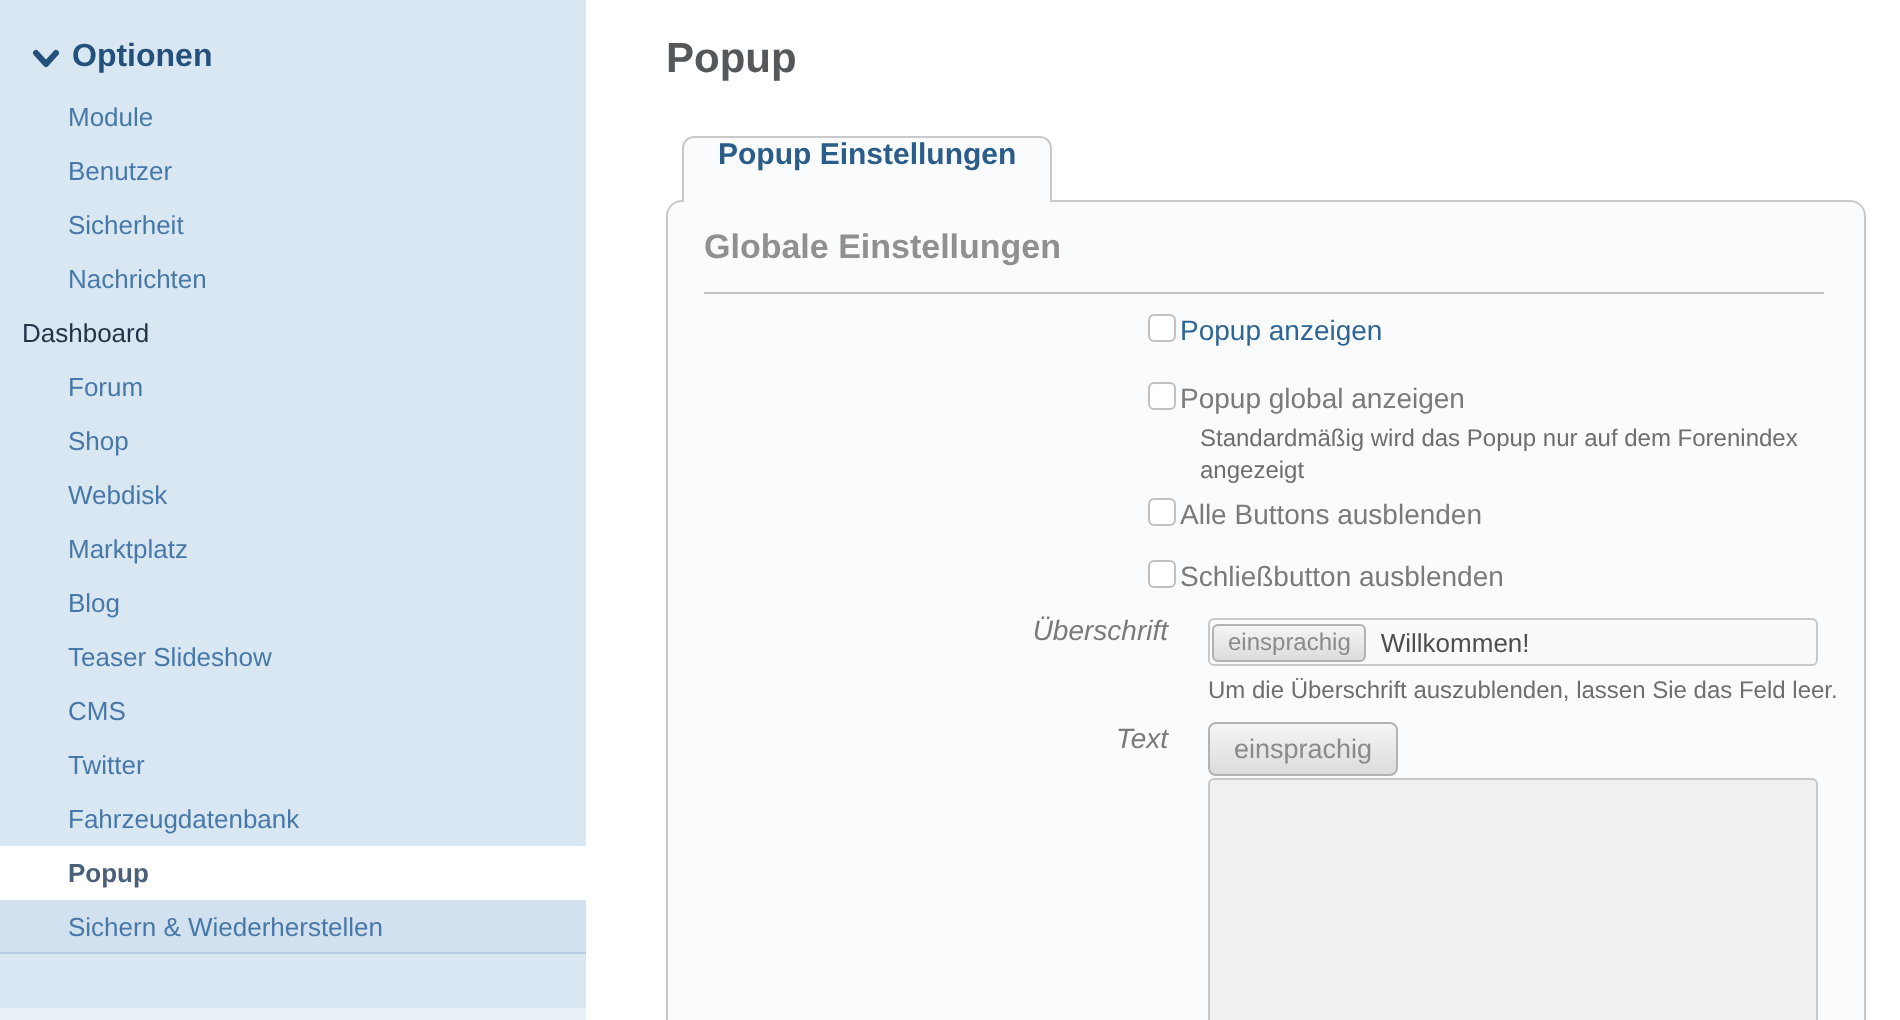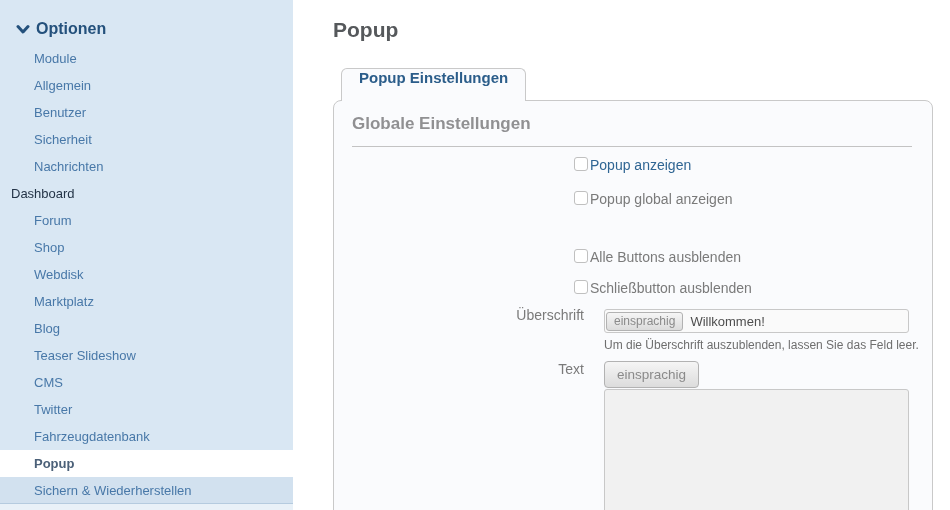--- a/index.html
+++ b/index.html
@@ -54,21 +54,21 @@
     background:var(--panel_bg); border:1px solid var(--panel_border); border-radius:8px;}
   .panel h2{position:absolute; left:18px; top:13px; font-size:17px; font-weight:bold; color:var(--section_heading);}
   .panel .rule{position:absolute; left:18px; top:45px; width:560px; height:1px; background:#c3c3c3;}
 
   .cb{position:absolute; left:240px; width:14px; height:14px; appearance:none; -webkit-appearance:none;
     background:#fff; border:1px solid #c0c0c0; border-radius:3px; cursor:pointer;}
   .cb-label{position:absolute; left:256px; font-size:14px; color:var(--text_gray); cursor:pointer; white-space:nowrap;}
   .cb-label.blue{color:var(--label_blue);}
   .cb-desc{position:absolute; left:266px; width:322px; font-size:12px; line-height:16px; color:var(--desc_gray);}
 
-  .field-label{position:absolute; left:100px; width:150px; text-align:right; font-size:14px; color:var(--text_gray);}
+  .field-label{position:absolute; left:100px; width:150px; text-align:right; font-size:14px; color:var(--text_gray);font-style:italic;}
   .lang-input{position:absolute; left:270px; top:208px; width:305px; height:24px; display:flex; align-items:center;
     background:var(--field_bg); border:1px solid var(--field_border); border-radius:3px;}
   .lang-btn{background:linear-gradient(#f5f5f5,#dcdcdc); border:1px solid var(--button_border);
     color:var(--button_text); border-radius:3px; cursor:pointer; font-family:inherit;}
   .lang-btn.small{height:19px; margin-left:1px; padding:0 7px; font-size:12px; flex:0 0 auto;}
   .lang-btn.large{position:absolute; left:270px; top:260px; padding:5px 12px; font-size:13.5px; border-radius:4px;}
   .text-input{flex:1; min-width:0; border:none; outline:none; background:transparent;
     padding:0 7px; font-size:13px; color:var(--field_text); font-family:inherit;}
   .field-desc{position:absolute; left:270px; font-size:12px; color:var(--desc_gray); white-space:nowrap;}
   .textarea{position:absolute; left:270px; top:288px; width:305px; height:138px; resize:none;
@@ -81,21 +81,20 @@
 
   <div class="sidebar">
     <div class="sidebar-header">
       <svg width="14" height="14" viewBox="0 0 14 14">
         <polyline points="2,4.5 7,10 12,4.5" fill="none" stroke="#24517c" stroke-width="3" stroke-linecap="round" stroke-linejoin="round"></polyline>
       </svg>
       <span>Optionen</span>
     </div>
     <ul class="sidebar-nav">
       <li>Module</li>
-      <li>Allgemein</li>
       <li>Benutzer</li>
       <li>Sicherheit</li>
       <li>Nachrichten</li>
       <li class="dark">Dashboard</li>
       <li>Forum</li>
       <li>Shop</li>
       <li>Webdisk</li>
       <li>Marktplatz</li>
       <li>Blog</li>
       <li>Teaser Slideshow</li>
@@ -116,20 +115,21 @@
 
   <div class="panel">
     <h2>Globale Einstellungen</h2>
     <div class="rule"></div>
 
     <input type="checkbox" class="cb" style="top: 56px;">
     <label class="cb-label blue" style="top:56px">Popup anzeigen</label>
 
     <input type="checkbox" class="cb" style="top: 90px;">
     <label class="cb-label" style="top:90px">Popup global anzeigen</label>
+    <div class="cb-desc" style="top:110px">Standardmäßig wird das Popup nur auf dem Forenindex angezeigt</div>
 
     <input type="checkbox" class="cb" style="top: 148px;">
     <label class="cb-label" style="top:148px">Alle Buttons ausblenden</label>
 
     <input type="checkbox" class="cb" style="top: 179px;">
     <label class="cb-label" style="top:179px">Schließbutton ausblenden</label>
 
     <div class="field-label" style="top:206px">Überschrift</div>
     <div class="lang-input">
       <button class="lang-btn small">einsprachig</button>

